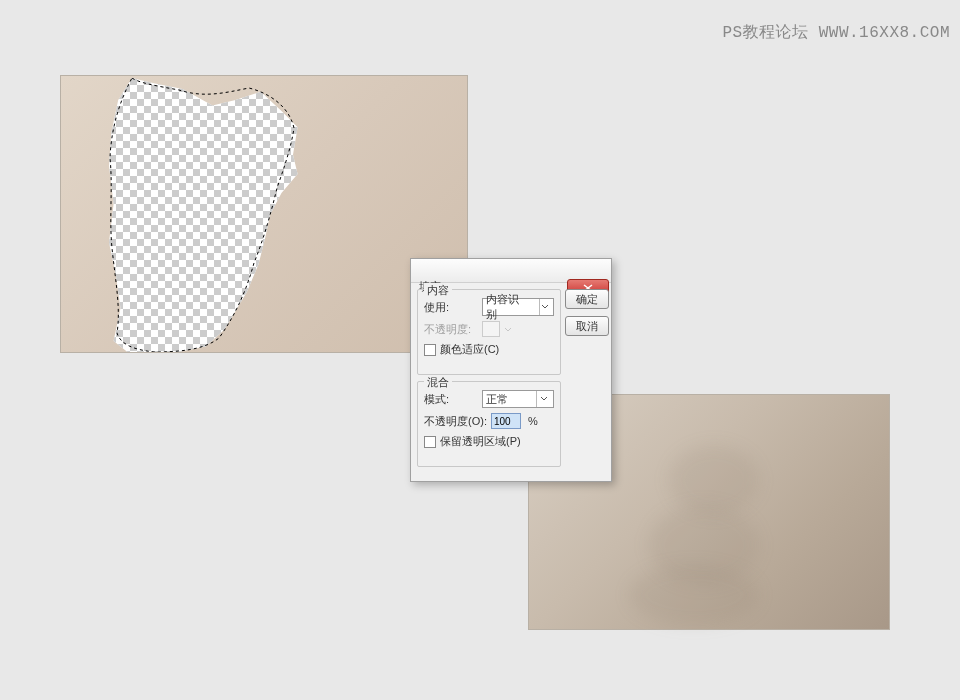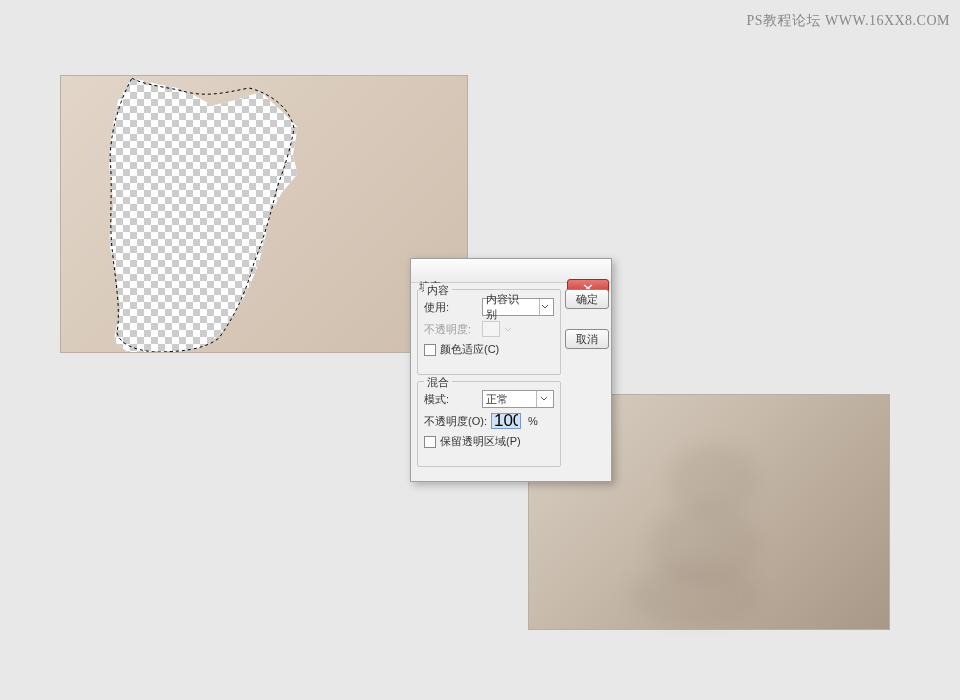--- a/index.html
+++ b/index.html
@@ -8,26 +8,26 @@
       height: 700px;
       background: #e8e8e8;
       font-family: "Microsoft YaHei", SimSun, Arial, sans-serif;
       font-size: 11px;
       color: #333;
       position: relative;
       overflow: hidden;
     }
     .watermark {
       position: absolute;
-      top: 12px;
+      top: 22px;
       right: 10px;
       color: #888;
-      font-size: 14px;
+      font-size: 16px;
       letter-spacing: 0.5px;
-      font-family: Liberation Serif, serif;
+      font-family: Liberation Mono, monospace;
     }
     .canvas-before {
       position: absolute;
       left: 60px;
       top: 75px;
       width: 408px;
       height: 278px;
       background: linear-gradient(135deg, #e2d6c8 0%, #d8c9ba 50%, #cfbead 100%);
       border: 1px solid #b8b0a5;
     }
@@ -113,21 +113,21 @@
       border: 1px solid #a02820;
       border-radius: 3px;
       display: flex;
       align-items: center;
       justify-content: center;
       margin-right: 2px;
     }
     .close-btn svg { display: block; }
     .dialog-body { display: flex; padding: 6px 6px 8px 6px; }
     .dialog-left { flex: 1; }
-    .dialog-right { width: 44px; padding-left: 4px; display: flex; flex-direction: column; gap: 20px; }
+    .dialog-right { width: 44px; padding-left: 4px; display: flex; flex-direction: column; gap: 7px; }
     .btn {
       display: block;
       width: 44px;
       height: 20px;
       background: linear-gradient(#fdfdfd, #e4e4e4);
       border: 1px solid #8a8a8a;
       border-radius: 3px;
       font-size: 11px;
       text-align: center;
       line-height: 18px;
@@ -195,21 +195,21 @@
       width: 12px;
       height: 12px;
       border: 1px solid #888;
       background: #fff;
     }
     .num-input {
       width: 30px;
       height: 16px;
       border: 1px solid #7a9ac7;
       background: #cfe3f7;
-      font-size: 17px;
+      font-size: 10px;
       text-align: left;
       padding: 0 2px;
       color: #000;
     }
     .pct { font-size: 11px; margin-left: 3px; }
   </style>
 </head>
 <body>
 
 <div class="watermark">PS教程论坛 WWW.16XX8.COM</div>

